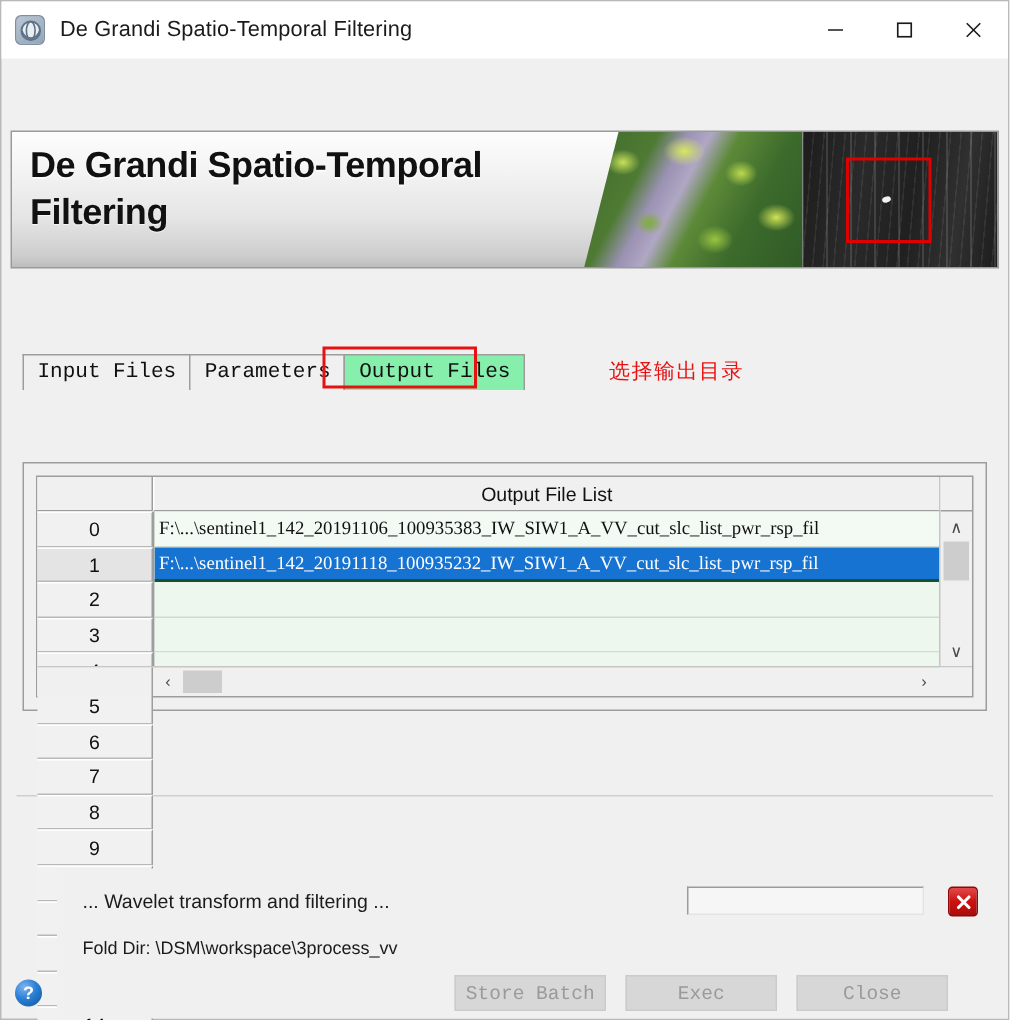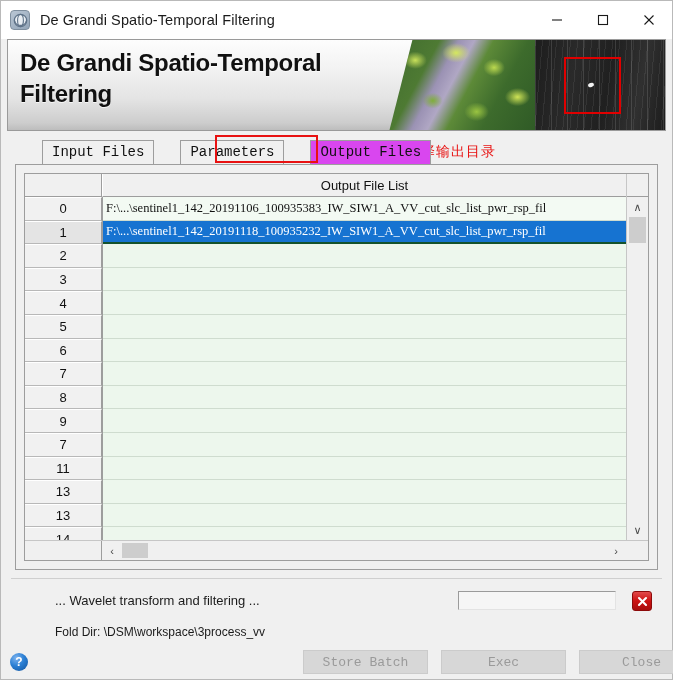--- a/index.html
+++ b/index.html
@@ -18,20 +18,21 @@
   
   .window {
     position: relative;
     width: 673px;
     height: 680px;
     box-sizing: border-box;
     background: #f0f0f0;
     border: 1px solid #b9b9b9;
     display: flex;
     flex-direction: column;
+    gap: 48px;
   }
 
   
   .titlebar {
     height: 38px;
     min-height: 38px;
     background: #ffffff;
     display: flex;
     align-items: center;
     position: relative;
@@ -163,24 +164,23 @@
     color: #101010;
     padding: 3px 9px 4px 9px;
     border: 1px solid #9d9d9d;
     border-bottom: none;
     background: #f0f0f0;
     box-sizing: border-box;
     height: 24px;
     line-height: 16px;
     margin-right: -1px;
     white-space: nowrap;
-    margin-left: 27px;
   }
   .tab.active {
-    background: #d946ef;
+    background: #86efac;
     position: relative;
     z-index: 3;
   }
   .tab-highlight {
     position: absolute;
     left: 200px;
     top: -4px;
     width: 103px;
     height: 28px;
     border: 2px solid #e81111;
@@ -467,21 +467,21 @@
     box-sizing: border-box;
   }
   .btn-row {
     position: absolute;
     left: 302px;
     top: 649px;
     display: flex;
     gap: 13px;
   }
   .flat-btn {
-    width: 125px;
+    width: 101px;
     height: 24px;
     background: #d7d7d7;
     border: 1px solid #cbcbcb;
     color: #9a9a9a;
     font-family: "Liberation Mono", monospace;
     font-size: 13px;
     display: flex;
     align-items: center;
     justify-content: center;
     box-sizing: border-box;

